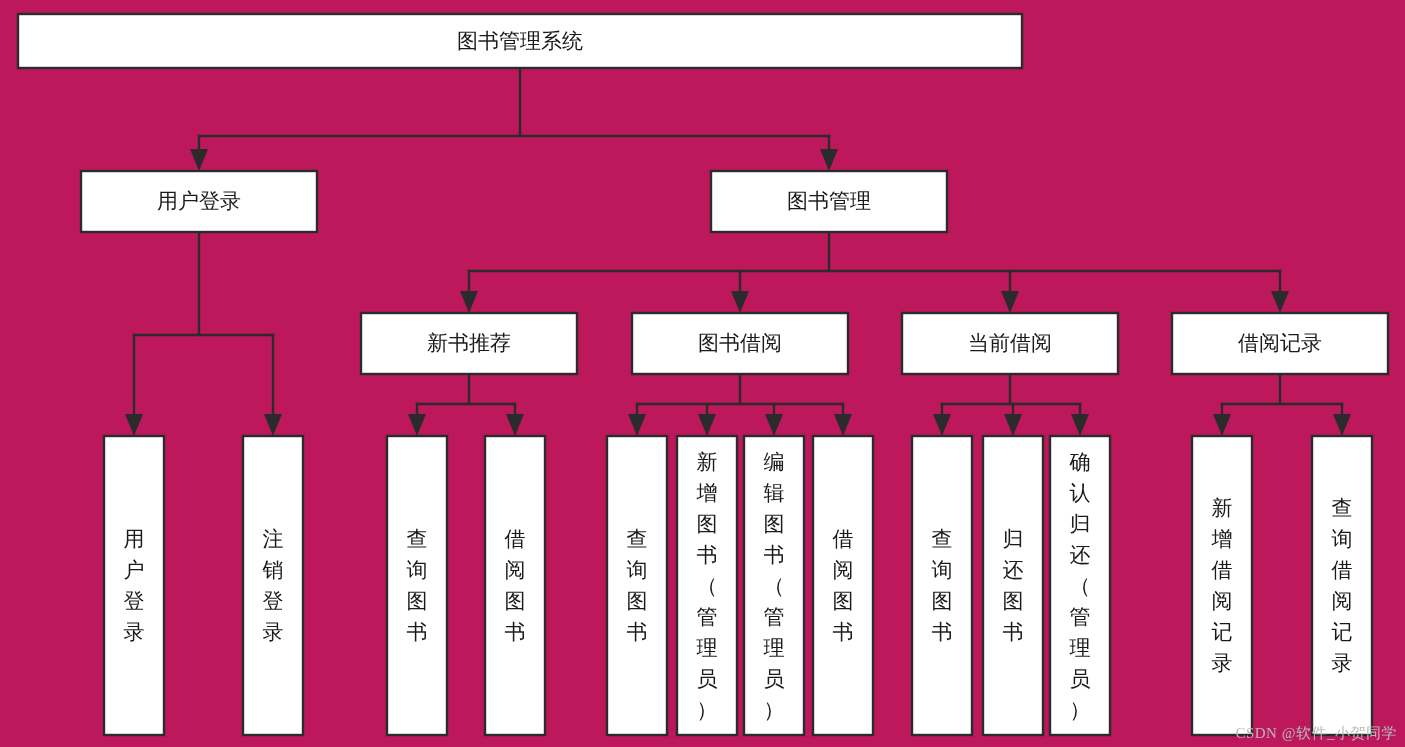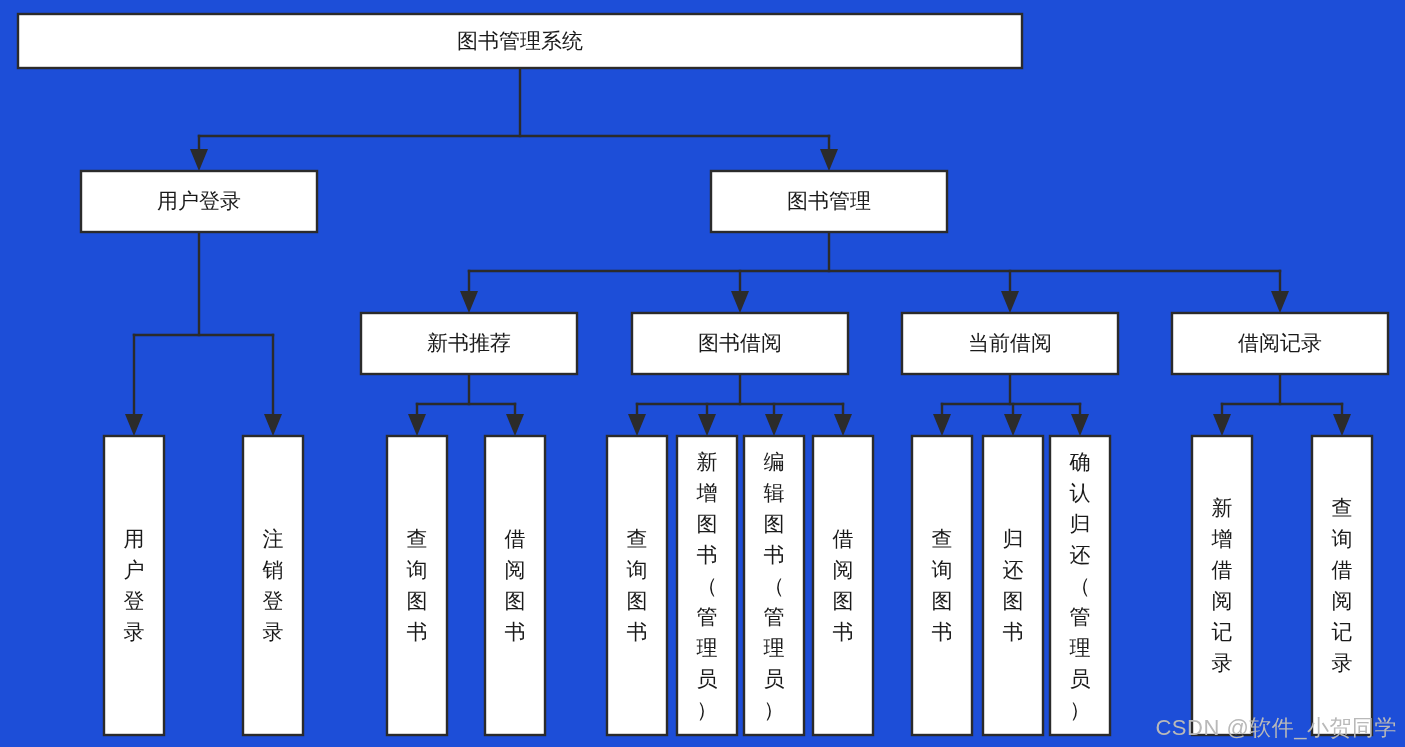--- a/index.html
+++ b/index.html
@@ -8,21 +8,21 @@
     padding: 0;
     background: #ffffff;
   }
   body {
     font-family: "Liberation Sans", "DejaVu Sans", sans-serif;
   }
   #diagram-root {
     position: relative;
     width: 1405px;
     height: 747px;
-    background: #1d4ed8;
+    background: #be185d;
     overflow: hidden;
   }
   svg.diagram-canvas {
     position: absolute;
     left: 0;
     top: 0;
     width: 1405px;
     height: 747px;
     display: block;
   }
@@ -50,23 +50,23 @@
     stroke-linecap: square;
   }
   .connector-arrow {
     fill: #2b2b2b;
     stroke: none;
   }
   .watermark {
     position: absolute;
     right: 8px;
     bottom: 4px;
-    font-size: 22px;
+    font-size: 15px;
     color: #b9b9b9;
-    font-family: Liberation Sans, sans-serif;
+    font-family: Liberation Serif, serif;
     white-space: nowrap;
     letter-spacing: 0.5px;
     user-select: none;
   }
 </style>
 </head>
 <body>
 
 <div id="diagram-root">
   <svg class="diagram-canvas" viewBox="0 0 1405 747" xmlns="http://www.w3.org/2000/svg">

